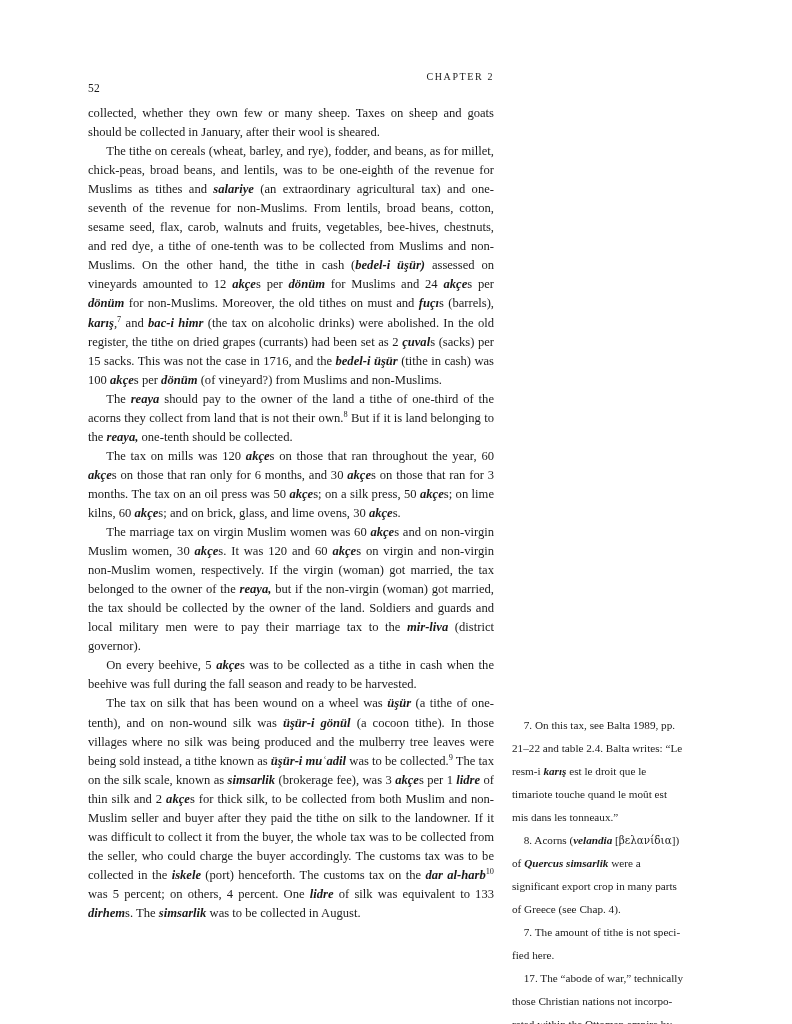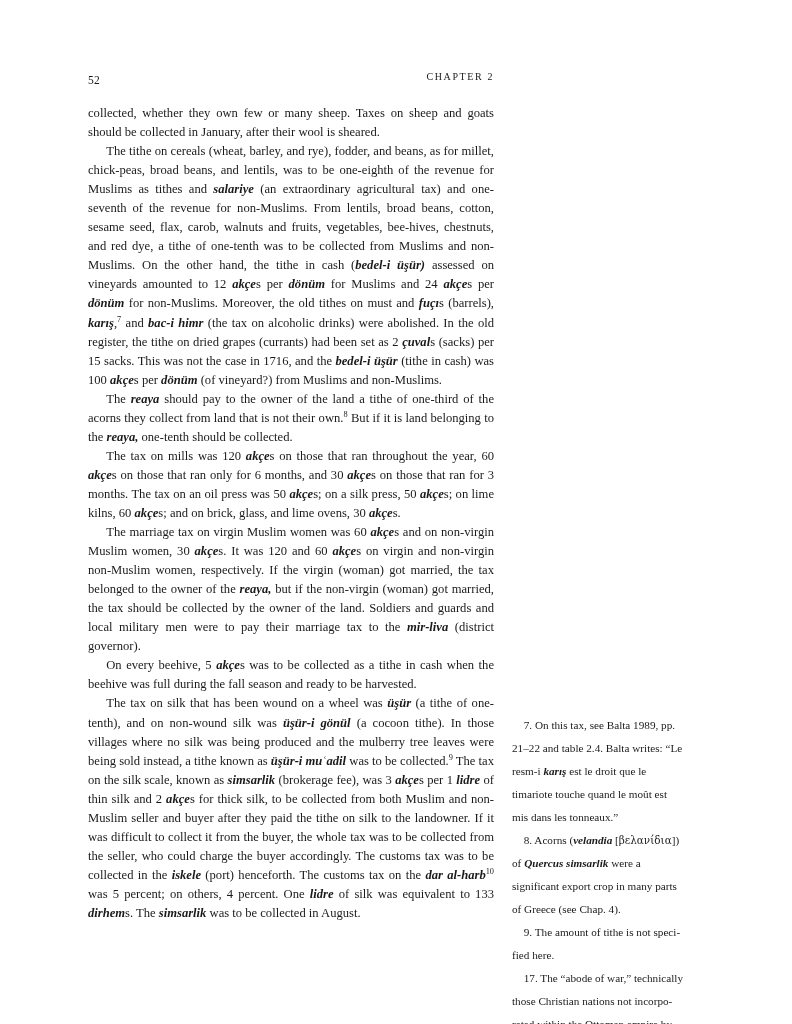--- a/index.html
+++ b/index.html
@@ -26,21 +26,21 @@
     position: absolute;
     top: 70px;
     left: 88px;
     width: 406px;
     height: 16px;
     font-size: 11px;
   }
   .folio {
     position: absolute;
     left: 0;
-    top: 4px;
+    top: 12px;
     font-size: 11.5px;
     letter-spacing: 0.2px;
   }
   .chaptertitle {
     position: absolute;
     right: 0;
     top: 1px;
     font-size: 10px;
     letter-spacing: 1.6px;
     font-variant: small-caps;
@@ -107,17 +107,17 @@
       <p>The <i>reaya</i> should pay to the owner of the land a tithe of one-third of the acorns they collect from land that is not their own.<sup>8</sup> But if it is land belonging to the <i>reaya,</i> one-tenth should be collected.</p>
       <p>The tax on mills was 120 <i>akçe</i>s on those that ran throughout the year, 60 <i>akçe</i>s on those that ran only for 6 months, and 30 <i>akçe</i>s on those that ran for 3 months. The tax on an oil press was 50 <i>akçe</i>s; on a silk press, 50 <i>akçe</i>s; on lime kilns, 60 <i>akçe</i>s; and on brick, glass, and lime ovens, 30 <i>akçe</i>s.</p>
       <p>The marriage tax on virgin Muslim women was 60 <i>akçe</i>s and on non-virgin Muslim women, 30 <i>akçe</i>s. It was 120 and 60 <i>akçe</i>s on virgin and non-virgin non-Muslim women, respectively. If the virgin (woman) got married, the tax belonged to the owner of the <i>reaya,</i> but if the non-virgin (woman) got married, the tax should be collected by the owner of the land. Soldiers and guards and local military men were to pay their marriage tax to the <i>mir-liva</i> (district governor).</p>
       <p>On every beehive, 5 <i>akçe</i>s was to be collected as a tithe in cash when the beehive was full during the fall season and ready to be harvested.</p>
       <p>The tax on silk that has been wound on a wheel was <i>üşür</i> (a tithe of one-tenth), and on non-wound silk was <i>üşür-i gönül</i> (a cocoon tithe). In those villages where no silk was being produced and the mulberry tree leaves were being sold instead, a tithe known as <i>üşür-i muʿadil</i> was to be collected.<sup>9</sup> The tax on the silk scale, known as <i>simsarlik</i> (brokerage fee), was 3 <i>akçe</i>s per 1 <i>lidre</i> of thin silk and 2 <i>akçe</i>s for thick silk, to be collected from both Muslim and non-Muslim seller and buyer after they paid the tithe on silk to the landowner. If it was difficult to collect it from the buyer, the whole tax was to be collected from the seller, who could charge the buyer accordingly. The customs tax was to be collected in the <i>iskele</i> (port) henceforth. The customs tax on the <i>dar al-harb</i><sup>10</sup> was 5 percent; on others, 4 percent. One <i>lidre</i> of silk was equivalent to 133 <i>dirhem</i>s. The <i>simsarlik</i> was to be collected in August.</p>
     </div>
 
   <div class="notes" id="notes">
       <p>7. On this tax, see Balta 1989, pp. 21–22 and table 2.4. Balta writes: “Le resm-i <i>karış</i> est le droit que le timariote touche quand le moût est mis dans les tonneaux.”</p>
       <p>8. Acorns (<i>velandia</i> [<span class="greek">βελανίδια</span>]) of <i>Quercus simsarlik</i> were a significant export crop in many parts of Greece (see Chap. 4).</p>
-      <p>9. The amount of tithe is not speci-fied here.</p>
+      <p>7. The amount of tithe is not speci-fied here.</p>
       <p>17. The “abode of war,” technically those Christian nations not incorpo-rated within the Ottoman empire by conquest or treaty.</p>
     </div>
 
 </div>
 
 </body></html>

